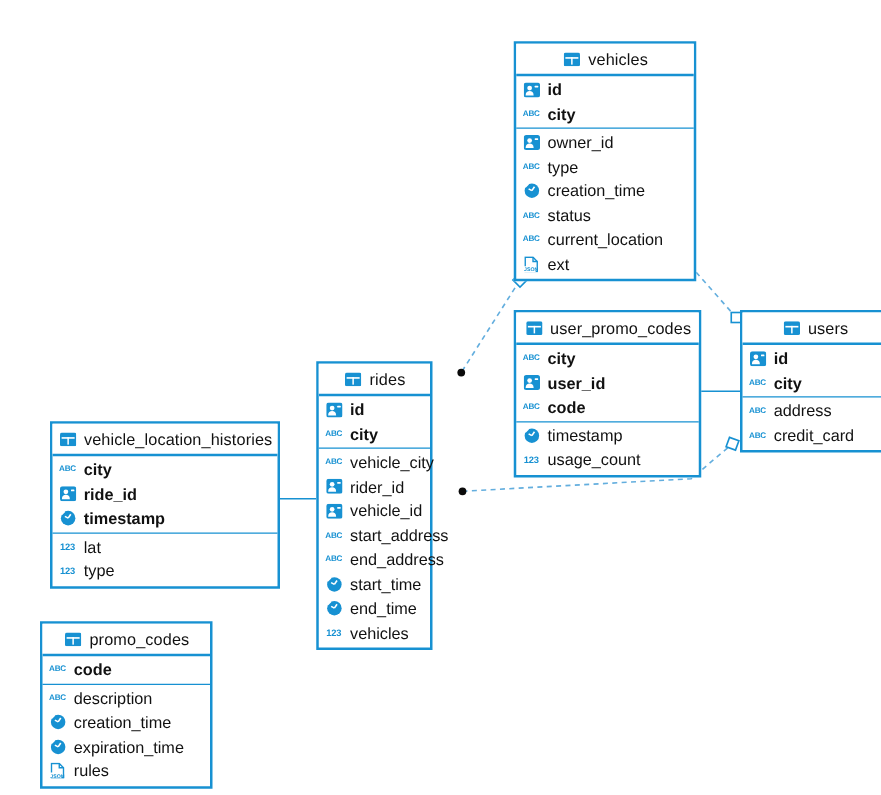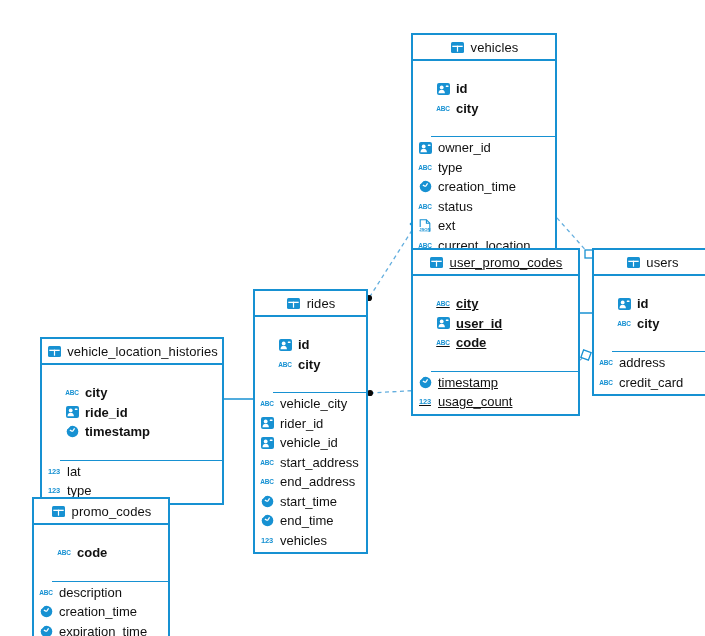--- a/index.html
+++ b/index.html
@@ -10,21 +10,21 @@
   #rel-svg{position:absolute;left:0;top:0;width:705px;height:636px;}
   .tbl{
     position:absolute;background:#ffffff;border:2px solid var(--accent);
     box-sizing:border-box;
   }
   .tbl-h{
     display:flex;align-items:center;justify-content:center;gap:5px;
     height:24px;border-bottom:2px solid var(--accent);
     font-size:13px;letter-spacing:.1px;background:#fff;
   }
-  .sec-pk{border-bottom:1.5px solid var(--accent);padding:18px 0;margin-left:18px;}
+  .sec-pk{border-bottom:1.5px solid var(--accent);padding:1px 0;}
   .sec-cols{padding:1px 0 2px 0;}
   .row{
     display:flex;align-items:center;gap:5px;height:19.5px;
     padding:0 4px;font-size:13px;white-space:nowrap;
   }
   .row.pk{font-weight:bold;}
   .icn{flex:0 0 16px;width:16px;display:flex;justify-content:center;align-items:center;}
   .abc{font-size:6.5px;font-weight:bold;color:var(--accent);letter-spacing:-0.2px;}
   .n123{font-size:7.5px;font-weight:bold;color:var(--accent);letter-spacing:-0.2px;}
 </style>
@@ -108,38 +108,38 @@
             <span>creation_time</span>
           </div>
           <div class="row">
             <span class="icn">
               <span class="abc">ABC</span>
             </span>
             <span>status</span>
           </div>
           <div class="row">
             <span class="icn">
+              <span class="abc">ABC</span>
+            </span>
+            <span>current_location</span>
+          </div>
+          <div class="row">
+            <span class="icn">
               <svg width="12" height="13" viewBox="0 0 12 13">
       <path d="M1.2 0.8 h6.2 l3.4 3.4 V12.2 H1.2 Z" fill="#fff" stroke="#1791d2" stroke-width="1.1"></path>
       <path d="M7.4 0.8 v3.4 h3.4" fill="none" stroke="#1791d2" stroke-width="1.1"></path>
       <rect x="0" y="8" width="9.5" height="4.6" fill="#fff"></rect>
       <text x="0.2" y="12" font-size="4.2" font-weight="bold" fill="#1791d2" font-family="Liberation Sans,sans-serif">JSON</text>
               </svg>
             </span>
             <span>ext</span>
           </div>
-          <div class="row">
-            <span class="icn">
-              <span class="abc">ABC</span>
-            </span>
-            <span>current_location</span>
-          </div>
-        </div>
-      </div>
-      <div class="tbl" style="left: 411px; top: 248px; width: 169px; text-decoration: underline;">
+        </div>
+      </div>
+      <div class="tbl" style="left: 411px; top: 248px; width: 150px;">
         <div class="tbl-h">
           <span class="icn">
             <svg width="13" height="11" viewBox="0 0 13 11">
       <rect width="13" height="11" rx="1.5" fill="#1791d2"></rect>
       <rect x="1.3" y="3.7" width="10.4" height="1.3" fill="#fff"></rect>
       <rect x="5.9" y="3.7" width="1.2" height="6" fill="#fff"></rect>
             </svg>
           </span>
           <span>user_promo_codes</span>
         </div>
@@ -226,21 +226,21 @@
             <span>address</span>
           </div>
           <div class="row">
             <span class="icn">
               <span class="abc">ABC</span>
             </span>
             <span>credit_card</span>
           </div>
         </div>
       </div>
-      <div class="tbl" style="left: 253px; top: 289px; width: 115px;">
+      <div class="tbl" style="left: 253px; top: 289px; width: 93px;">
         <div class="tbl-h">
           <span class="icn">
             <svg width="13" height="11" viewBox="0 0 13 11">
       <rect width="13" height="11" rx="1.5" fill="#1791d2"></rect>
       <rect x="1.3" y="3.7" width="10.4" height="1.3" fill="#fff"></rect>
       <rect x="5.9" y="3.7" width="1.2" height="6" fill="#fff"></rect>
             </svg>
           </span>
           <span>rides</span>
         </div>

